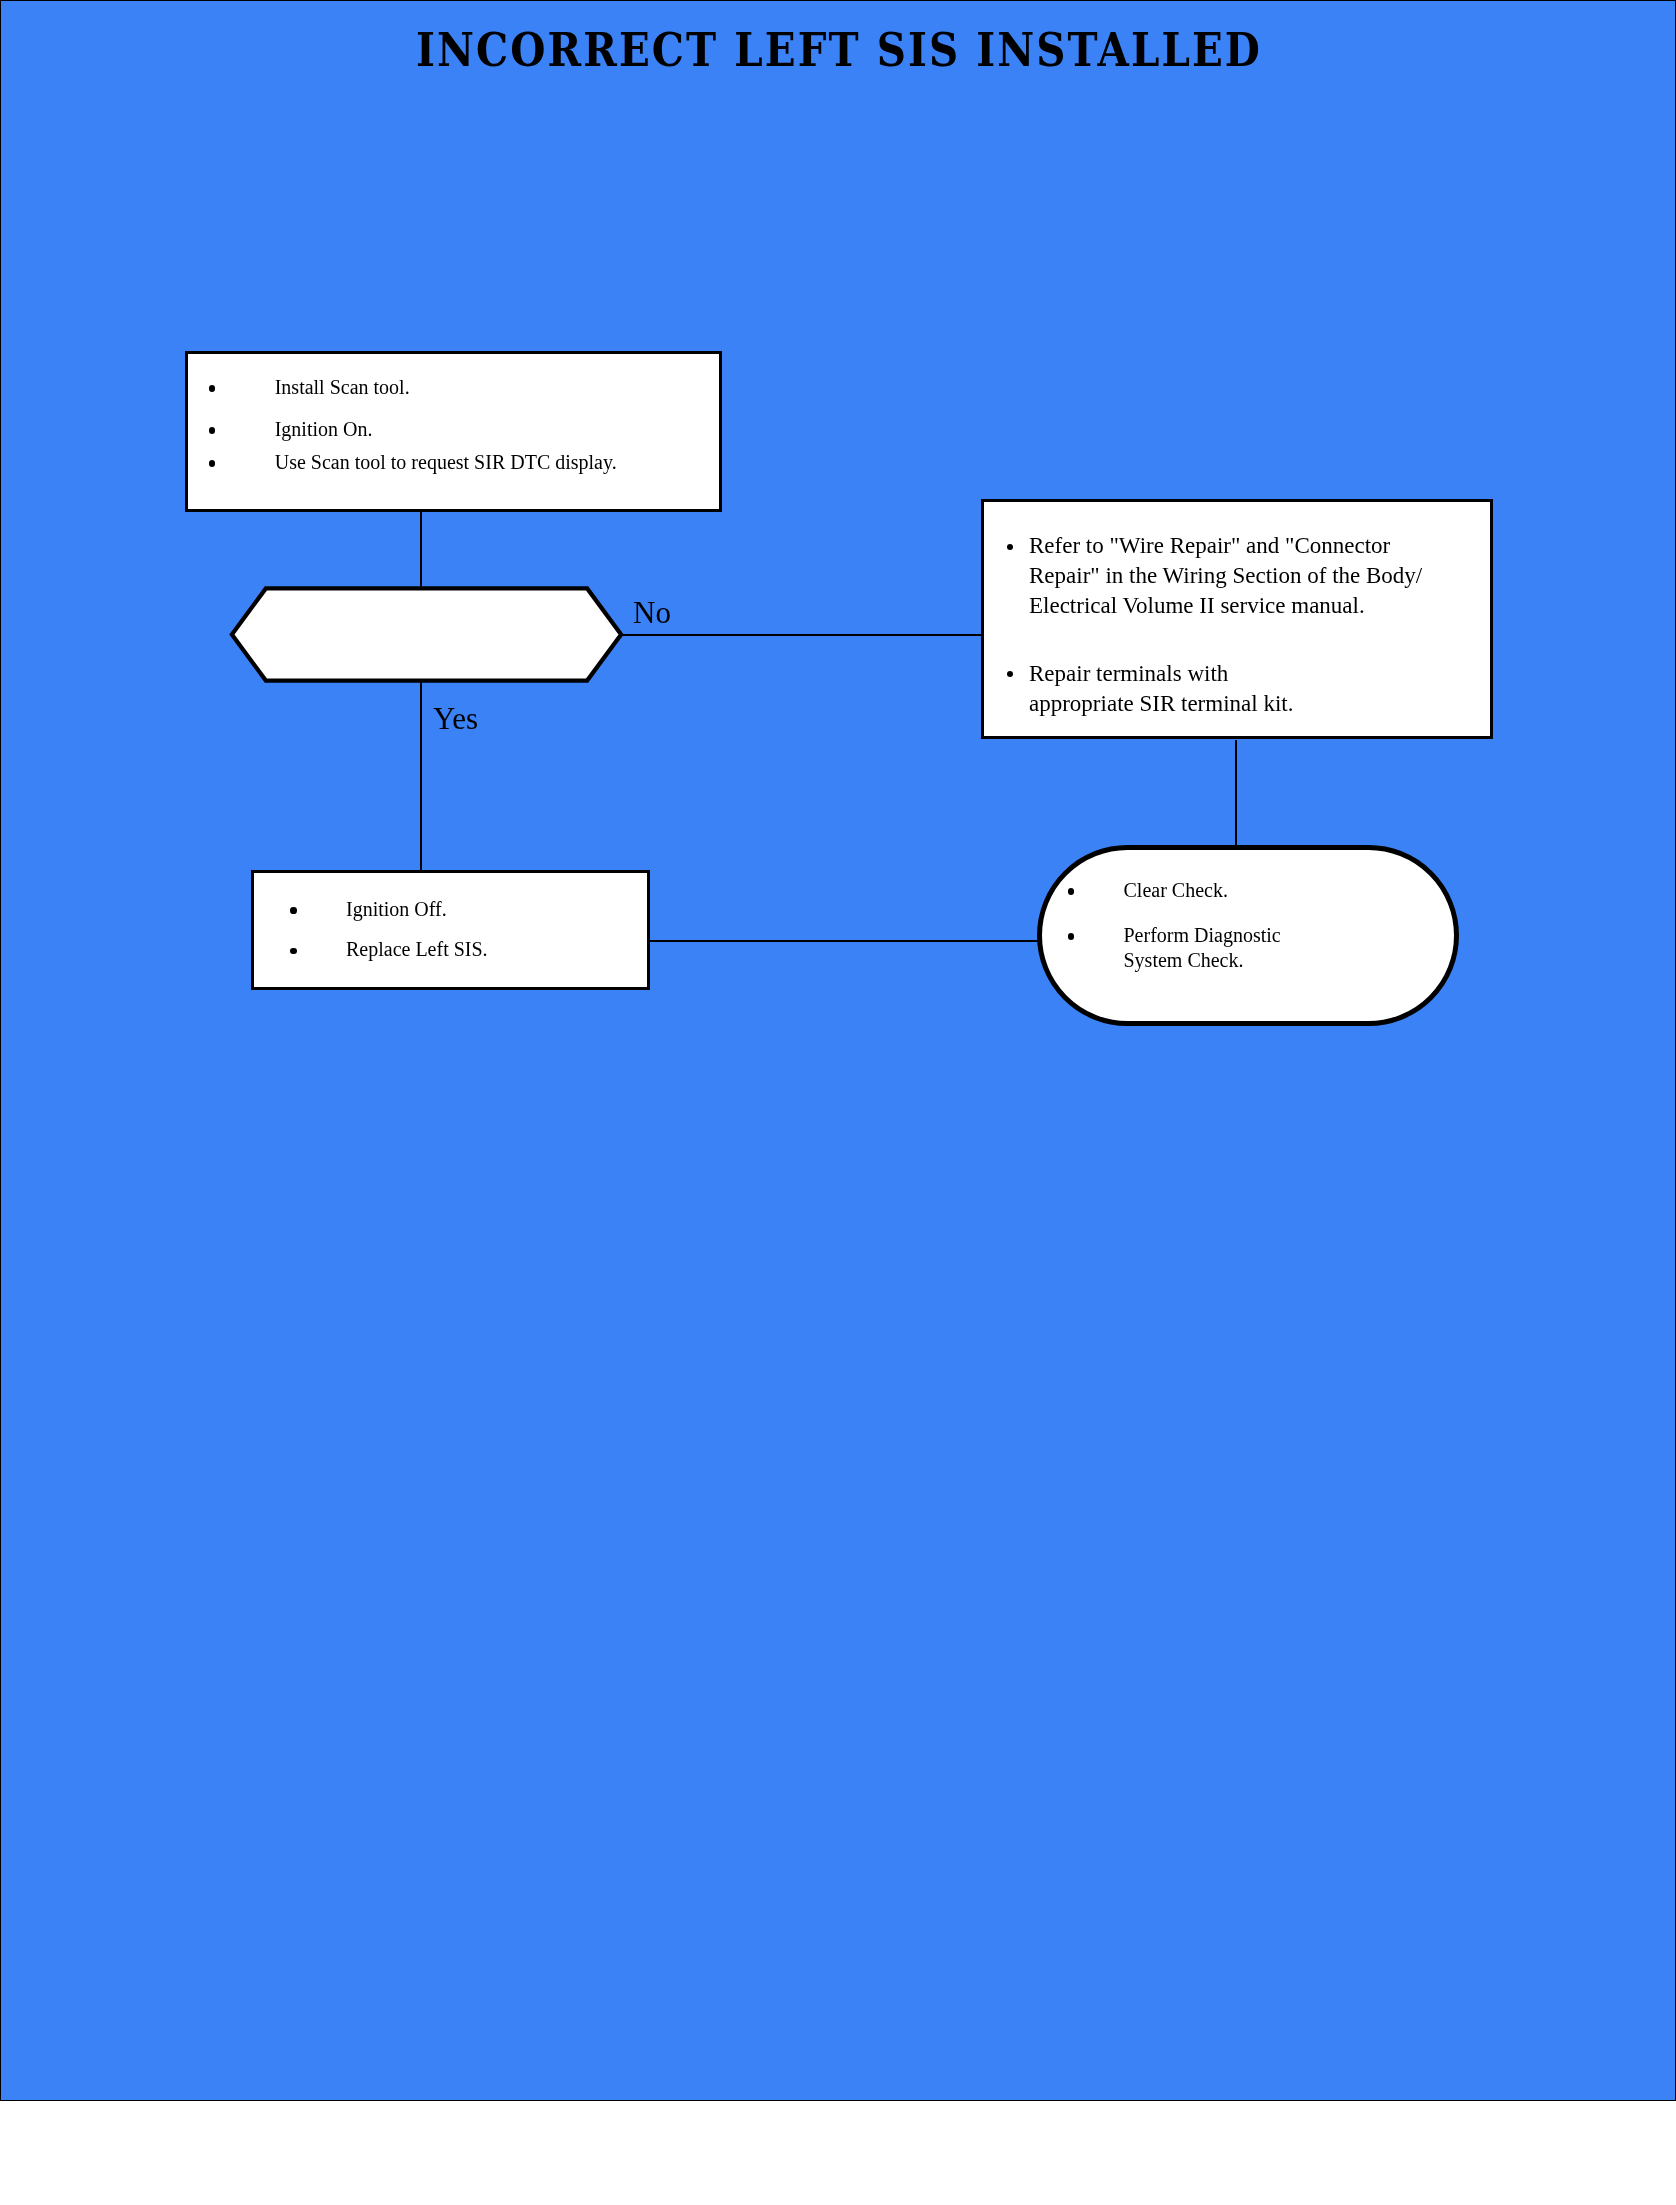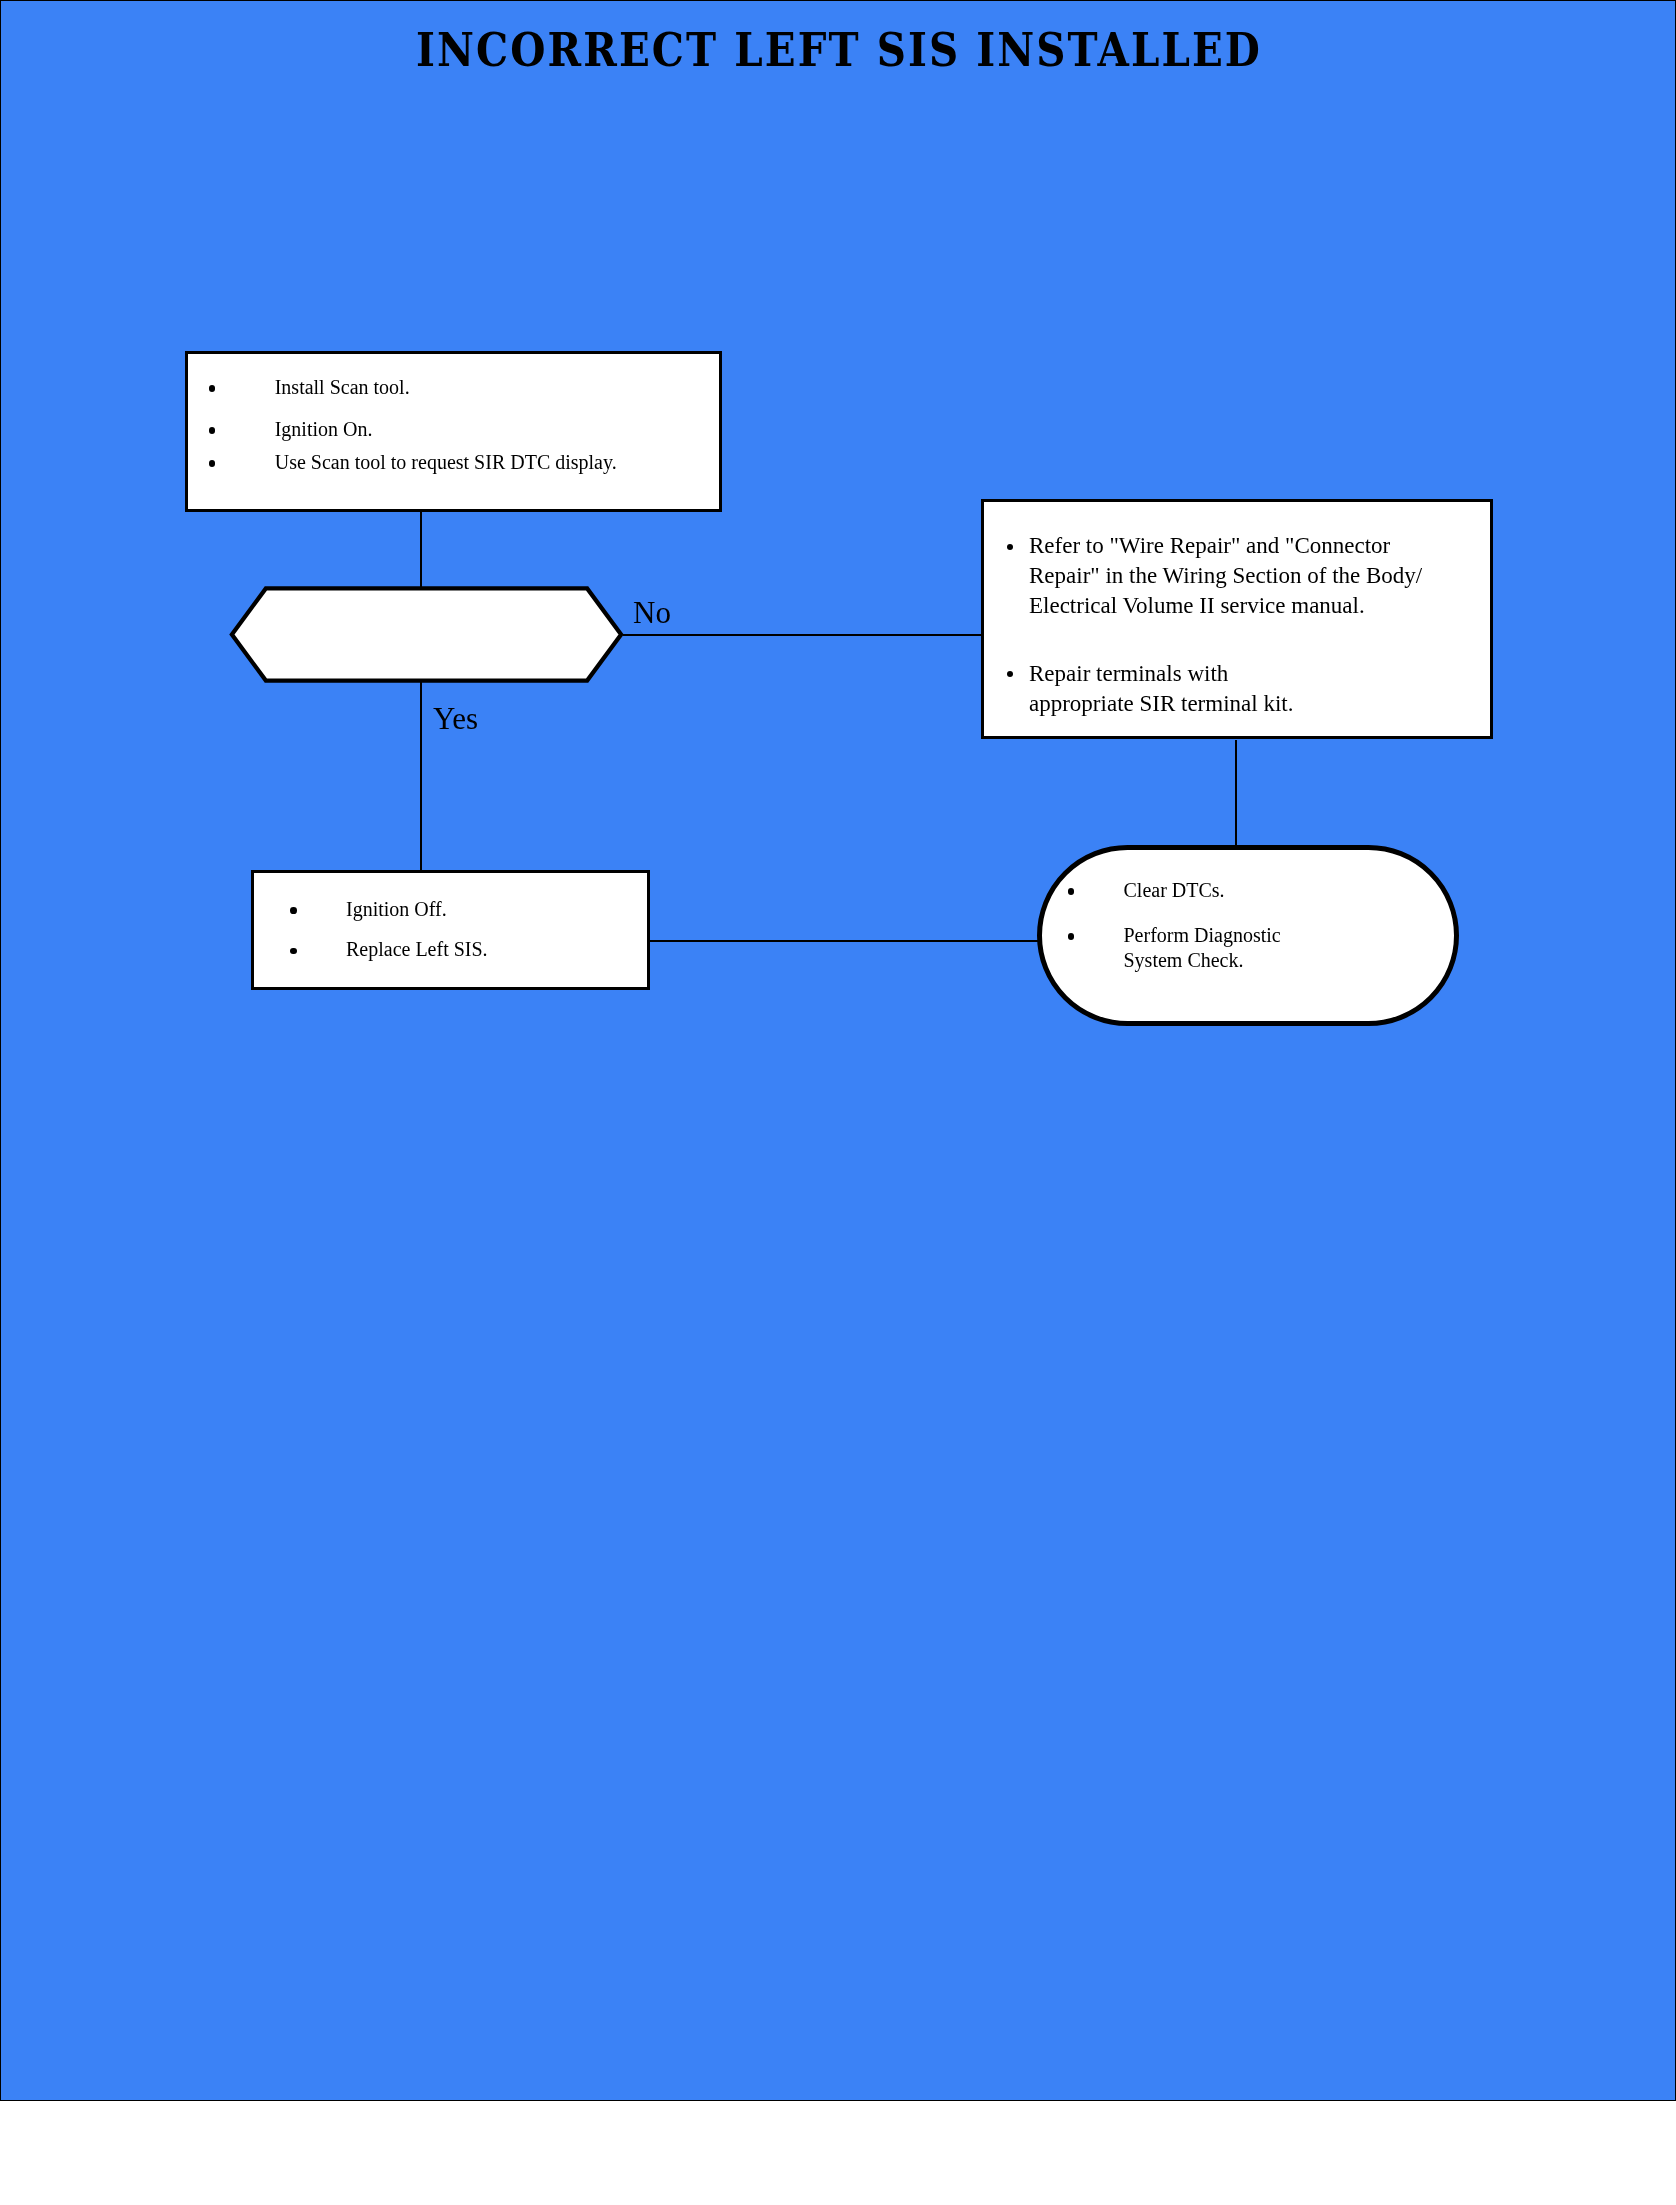--- a/index.html
+++ b/index.html
@@ -249,21 +249,21 @@
         <span class="bdot"></span>
         <span class="btxt">Replace Left SIS.</span>
       </li>
     </ul>
   </div>
 
   <div id="box-clear-dtcs" class="node term-box">
     <ul class="bullets">
       <li>
         <span class="bdot"></span>
-        <span class="btxt">Clear DTCs.</span>
+        <span class="btxt">Clear Check.</span>
       </li>
       <li>
         <span class="bdot"></span>
         <span class="btxt">
           <span>Perform Diagnostic</span><br>
           <span>System Check.</span>
         </span>
       </li>
     </ul>
   </div>

